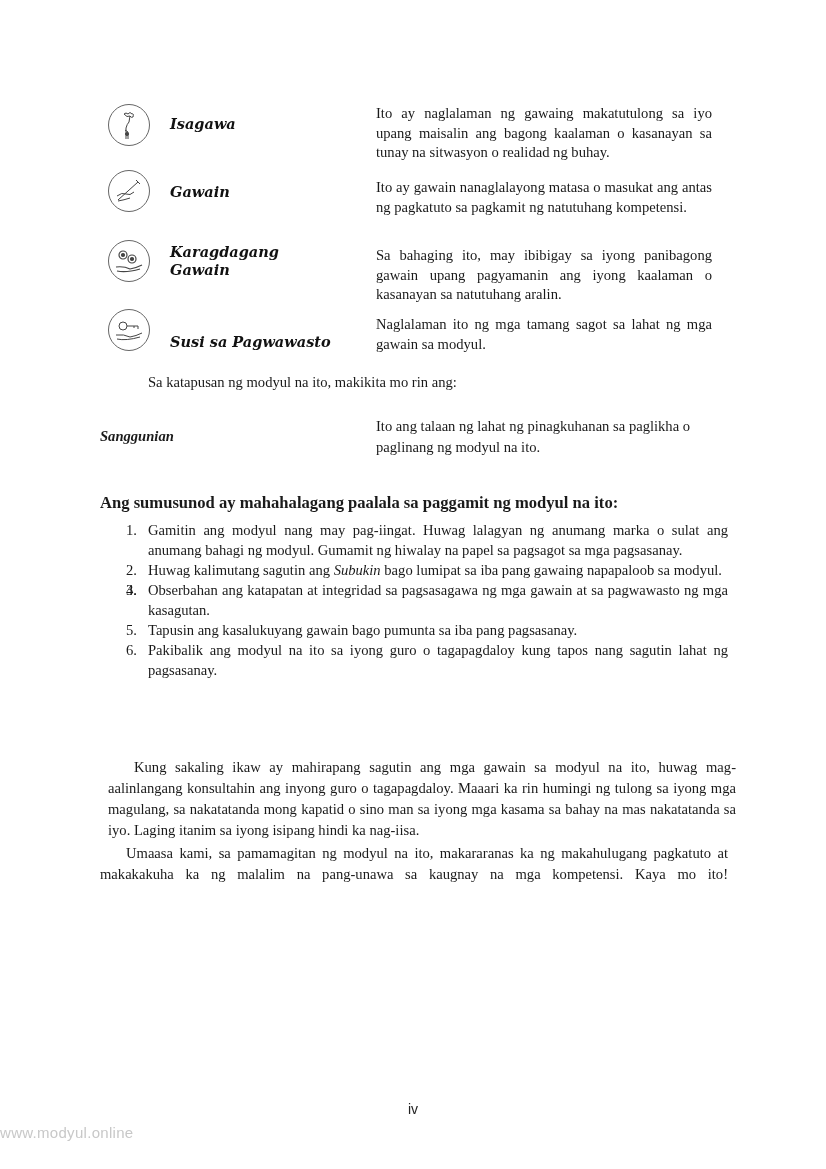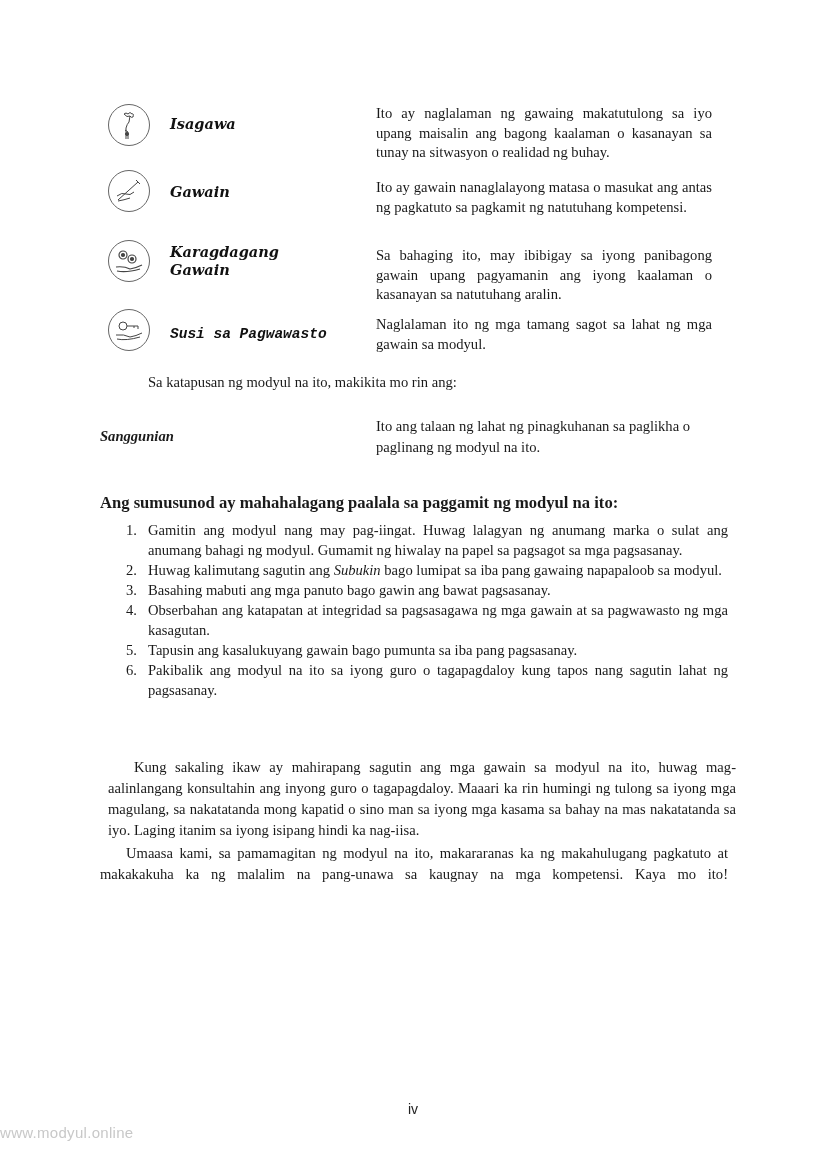--- a/index.html
+++ b/index.html
@@ -79,21 +79,21 @@
 
   <div class="icon-row" style="top:309px;">
     <div class="icon-circle">
       <svg viewBox="0 0 34 34" fill="none" stroke="#444" stroke-width="1">
         <circle cx="11" cy="13" r="4"></circle>
         <path d="M15 13 L26 13 L26 16 M22 13 L22 15"></path>
         <path d="M4 22 Q12 21 18 24 Q24 23 30 20"></path>
         <path d="M5 26 Q14 28 28 24"></path>
       </svg>
     </div>
-    <div class="term" style="top:16px;font-family:Liberation Mono, monospace;">Susi sa Pagwawasto</div>
+    <div class="term" style="top:24px;">Susi sa Pagwawasto</div>
     <div class="desc" style="top:6px;">Naglalaman ito ng mga tamang sagot sa lahat ng mga gawain sa modyul.</div>
   </div>
 
   <div class="intro-line">Sa katapusan ng modyul na ito, makikita mo rin ang:</div>
 
   <div class="sangg-term">Sanggunian</div>
   <div class="sangg-desc">Ito ang talaan ng lahat ng pinagkuhanan sa paglikha o paglinang ng modyul na ito.</div>
 
   <div class="reminders-title">Ang sumusunod ay mahahalagang paalala sa paggamit ng modyul na ito:</div>
 
@@ -101,21 +101,20 @@
     <li>
       <span class="num">1.</span>
       <span>Gamitin ang modyul nang may pag-iingat. Huwag lalagyan ng anumang marka o sulat ang anumang bahagi ng modyul. Gumamit ng hiwalay na papel sa pagsagot sa mga pagsasanay.</span>
     </li>
     <li>
       <span class="num">2.</span>
       <span><span>Huwag kalimutang sagutin ang </span><em>Subukin</em><span> bago lumipat sa iba pang gawaing napapaloob sa modyul.</span></span>
     </li>
     <li>
       <span class="num">3.</span>
-      <span>Basahing mabuti ang mga panuto bago gawin ang bawat pagsasanay.</span>
     </li>
     <li>
       <span class="num">4.</span>
       <span>Obserbahan ang katapatan at integridad sa pagsasagawa ng mga gawain at sa pagwawasto ng mga kasagutan.</span>
     </li>
     <li>
       <span class="num">5.</span>
       <span>Tapusin ang kasalukuyang gawain bago pumunta sa iba pang pagsasanay.</span>
     </li>
     <li>

